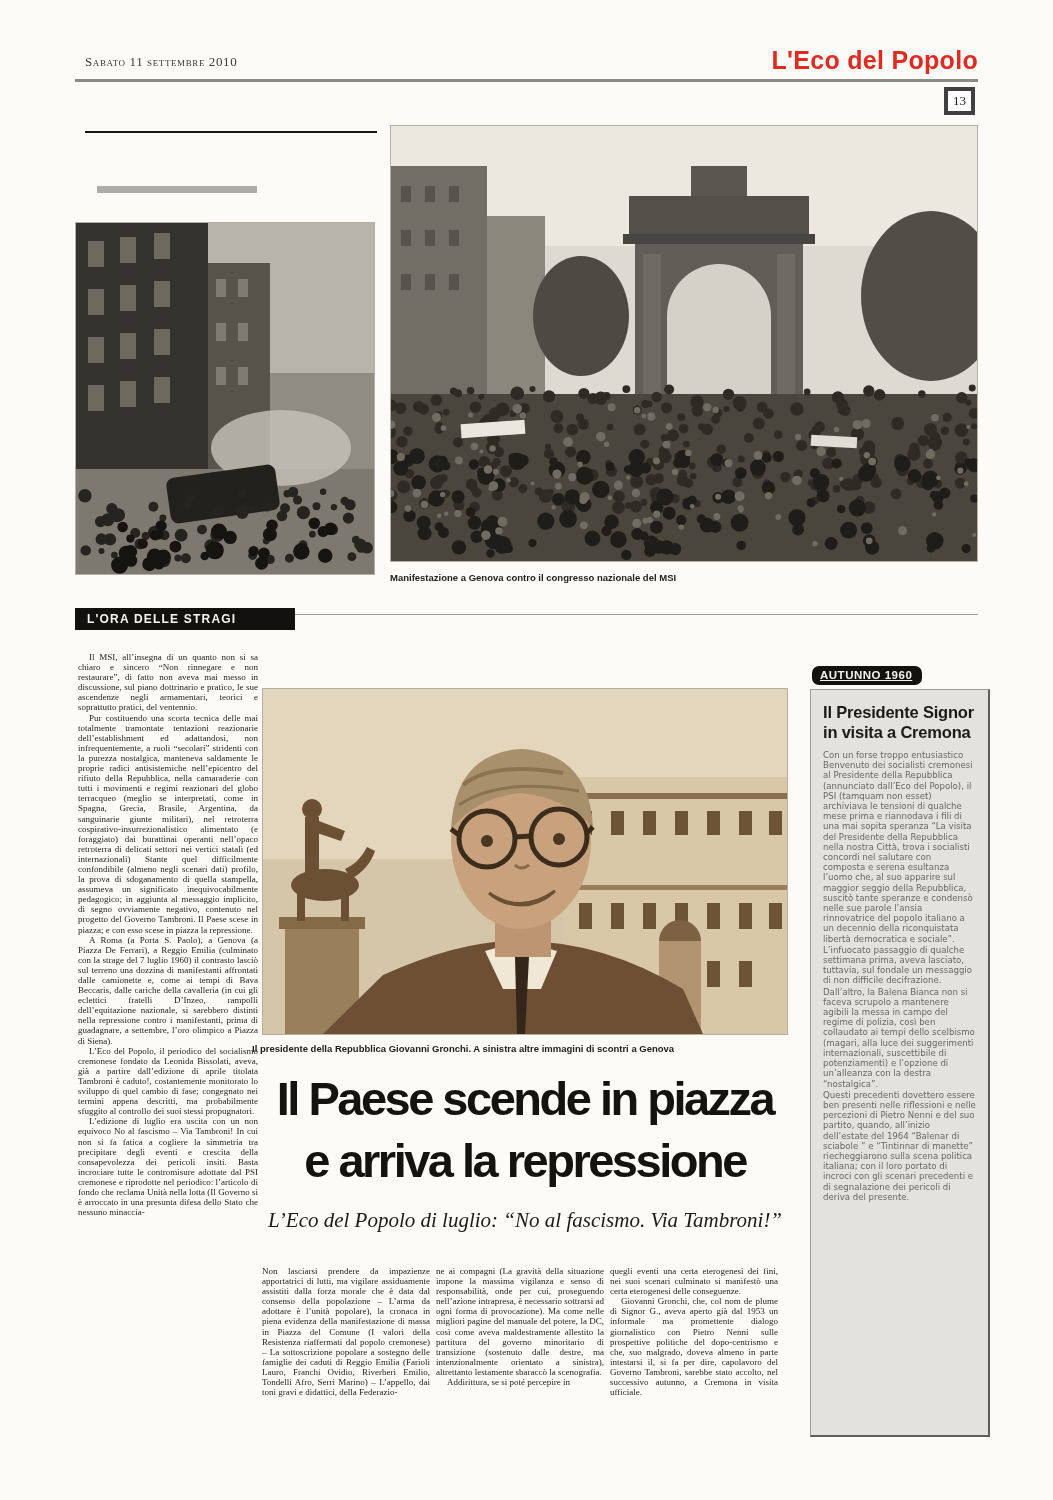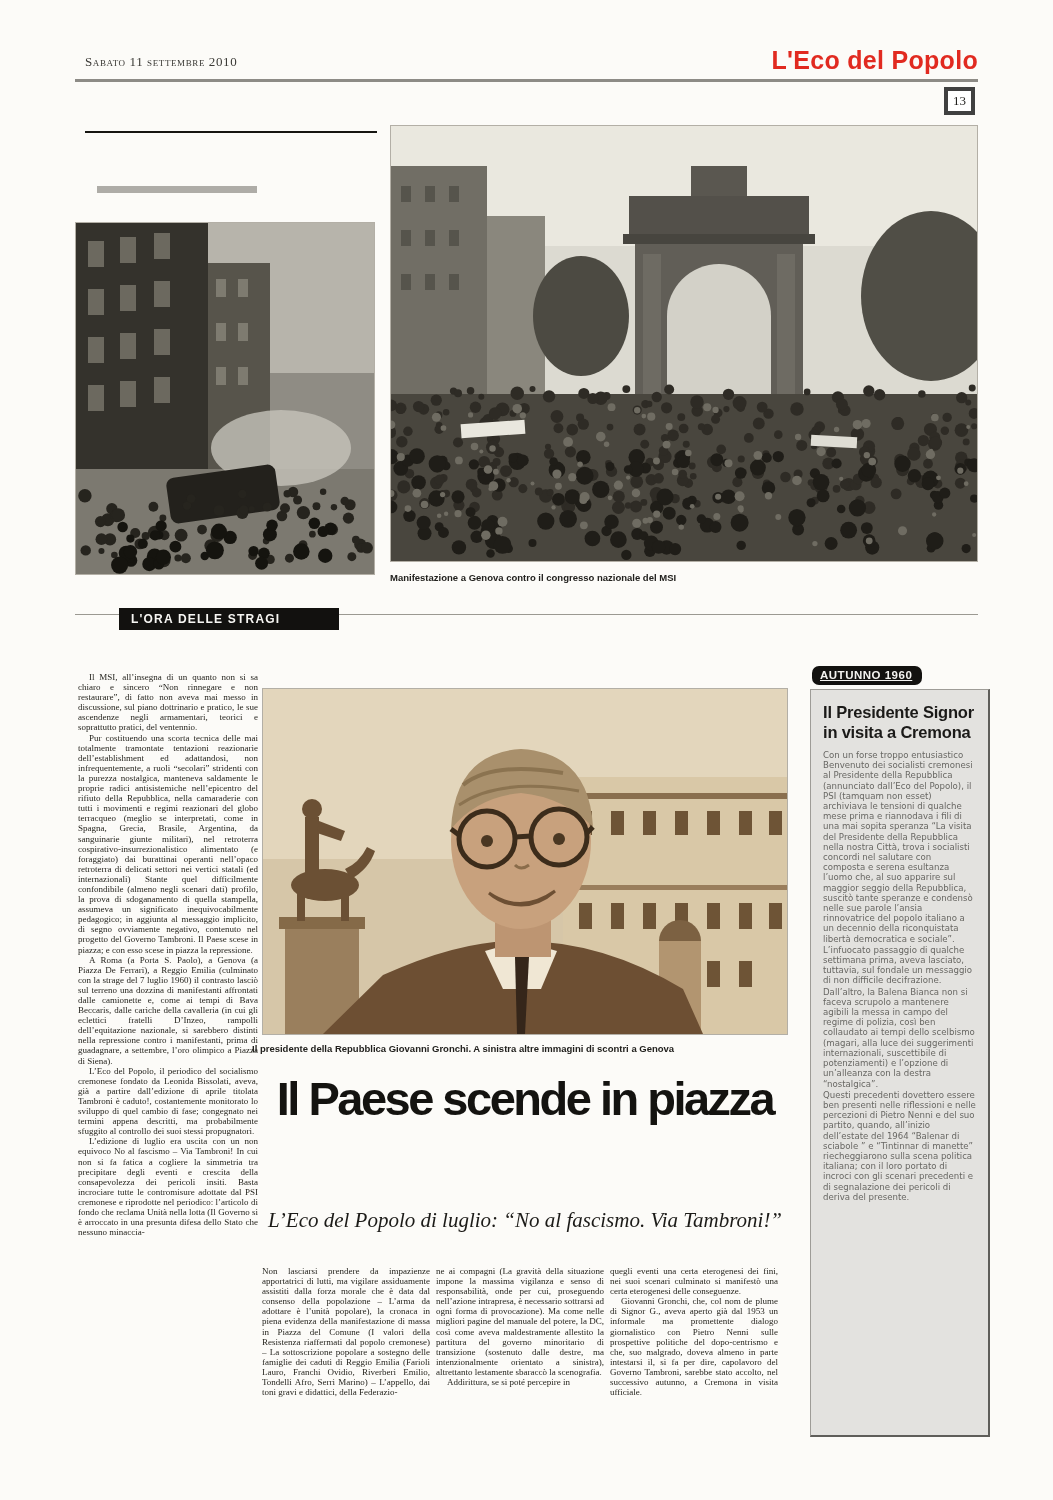--- a/index.html
+++ b/index.html
@@ -28,25 +28,25 @@
   #photo-right{left:390px;top:125px;width:588px;height:437px;}
   #photo-center{left:262px;top:688px;width:526px;height:347px;}
   .caption{position:absolute;font-family:"Liberation Sans",sans-serif;font-weight:bold;
     font-size:9.5px;letter-spacing:0;color:#22211e;text-align:left;}
   #caption-right{left:390px;top:572px;width:588px;}
   #caption-center{left:252px;top:1043px;width:546px;}
   
   .section-rule{position:absolute;left:75px;top:614px;width:903px;height:1px;background:#9b9992;}
   .section-label{position:absolute;left:75px;top:608px;width:208px;height:22px;background:#12110f;
     color:#f6f5f2;font-family:"Liberation Sans",sans-serif;font-weight:bold;font-size:12px;
-    letter-spacing:1.2px;line-height:22px;padding-left:12px;margin-left:44px;}
+    letter-spacing:1.2px;line-height:22px;padding-left:12px;}
   
   .col{position:absolute;font-size:9px;line-height:10.1px;text-align:justify;color:#26251f;overflow:hidden;}
   .col p{margin:0;text-indent:11px;}
-  #col1{left:78px;top:652px;width:180px;height:814px;margin-top:20px;}
+  #col1{left:78px;top:652px;width:180px;height:814px;}
   #colA{left:262px;top:1266px;width:168px;height:200px;}
   #colB{left:436px;top:1266px;width:168px;height:200px;}
   #colC{left:610px;top:1266px;width:168px;height:200px;}
   
   .headline{position:absolute;left:252px;top:1068px;width:546px;text-align:center;
     font-family:"Liberation Sans",sans-serif;font-weight:bold;font-size:47px;line-height:62px;
     letter-spacing:-2.5px;color:#141310;}
   .subhead{position:absolute;left:252px;top:1208px;width:546px;text-align:center;
     font-style:italic;font-size:21px;color:#1c1b18;}
   
@@ -753,20 +753,21 @@
           <circle cx="296" cy="150" r="6" fill="#4a3722"></circle>
         <path d="M252 176 Q258 182 266 176" stroke="#8a6c4a" stroke-width="3" fill="none"></path>
         <path d="M226 204 Q258 226 292 202 Q276 216 258 216 Q240 216 226 204 Z" fill="#f2ead8" stroke="#6d4f33" stroke-width="3"></path>
       </g>
     </svg>
   </div>
   <div class="caption" id="caption-center">Il presidente della Repubblica Giovanni Gronchi. A sinistra altre immagini di scontri a Genova</div>
 
   <div class="headline">
     <div>Il Paese scende in piazza</div>
+    <div>e arriva la repressione</div>
   </div>
   <div class="subhead">L’Eco del Popolo di luglio: “No al fascismo. Via Tambroni!”</div>
 
   <div class="col" id="colA">
     <p style="text-indent:0">Non lasciarsi prendere da impazienze apportatrici di lutti, ma vigilare assiduamente assistiti dalla forza morale che è data dal consenso della popolazione – L’arma da adottare è l’unità popolare), la cronaca in piena evidenza della manifestazione di massa in Piazza del Comune (I valori della Resistenza riaffermati dal popolo cremonese) – La sottoscrizione popolare a sostegno delle famiglie dei caduti di Reggio Emilia (Farioli Lauro, Franchi Ovidio, Riverberi Emilio, Tondelli Afro, Serri Marino) – L’appello, dai toni gravi e didattici, della Federazio-</p>
   </div>
   <div class="col" id="colB">
     <p style="text-indent:0">ne ai compagni (La gravità della situazione impone la massima vigilanza e senso di responsabilità, onde per cui, proseguendo nell’azione intrapresa, è necessario sottrarsi ad ogni forma di provocazione). Ma come nelle migliori pagine del manuale del potere, la DC, così come aveva maldestramente allestito la partitura del governo minoritario di transizione (sostenuto dalle destre, ma intenzionalmente orientato a sinistra), altrettanto lestamente sbaraccò la scenografia.</p>
     <p>Addirittura, se si poté percepire in</p>
   </div>

